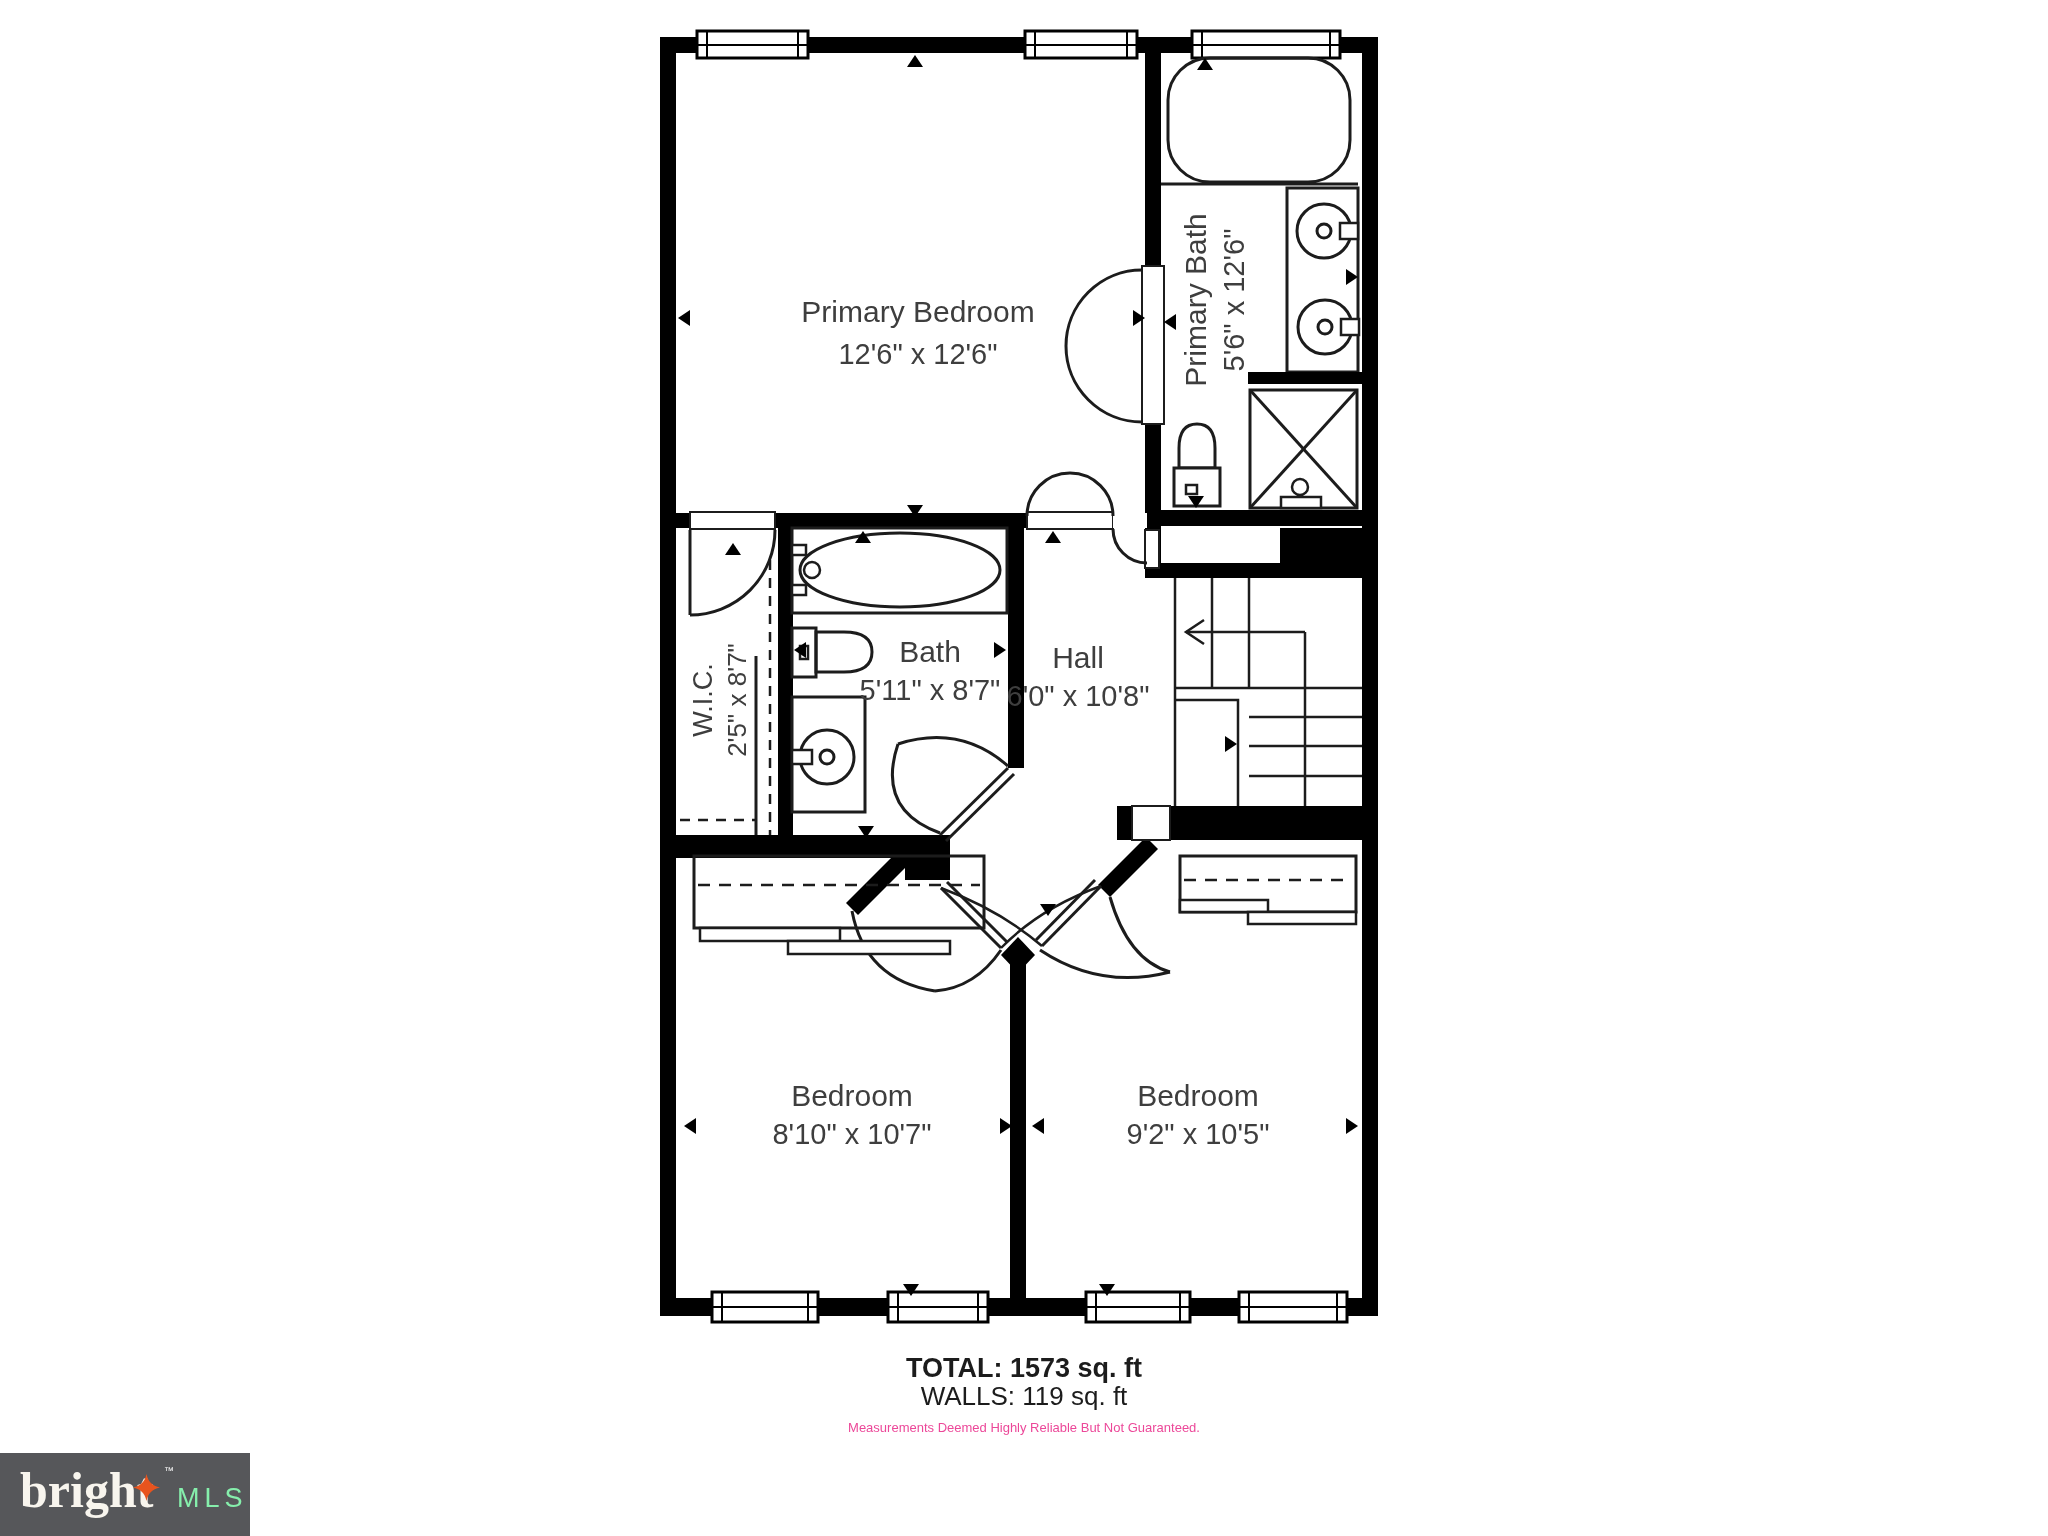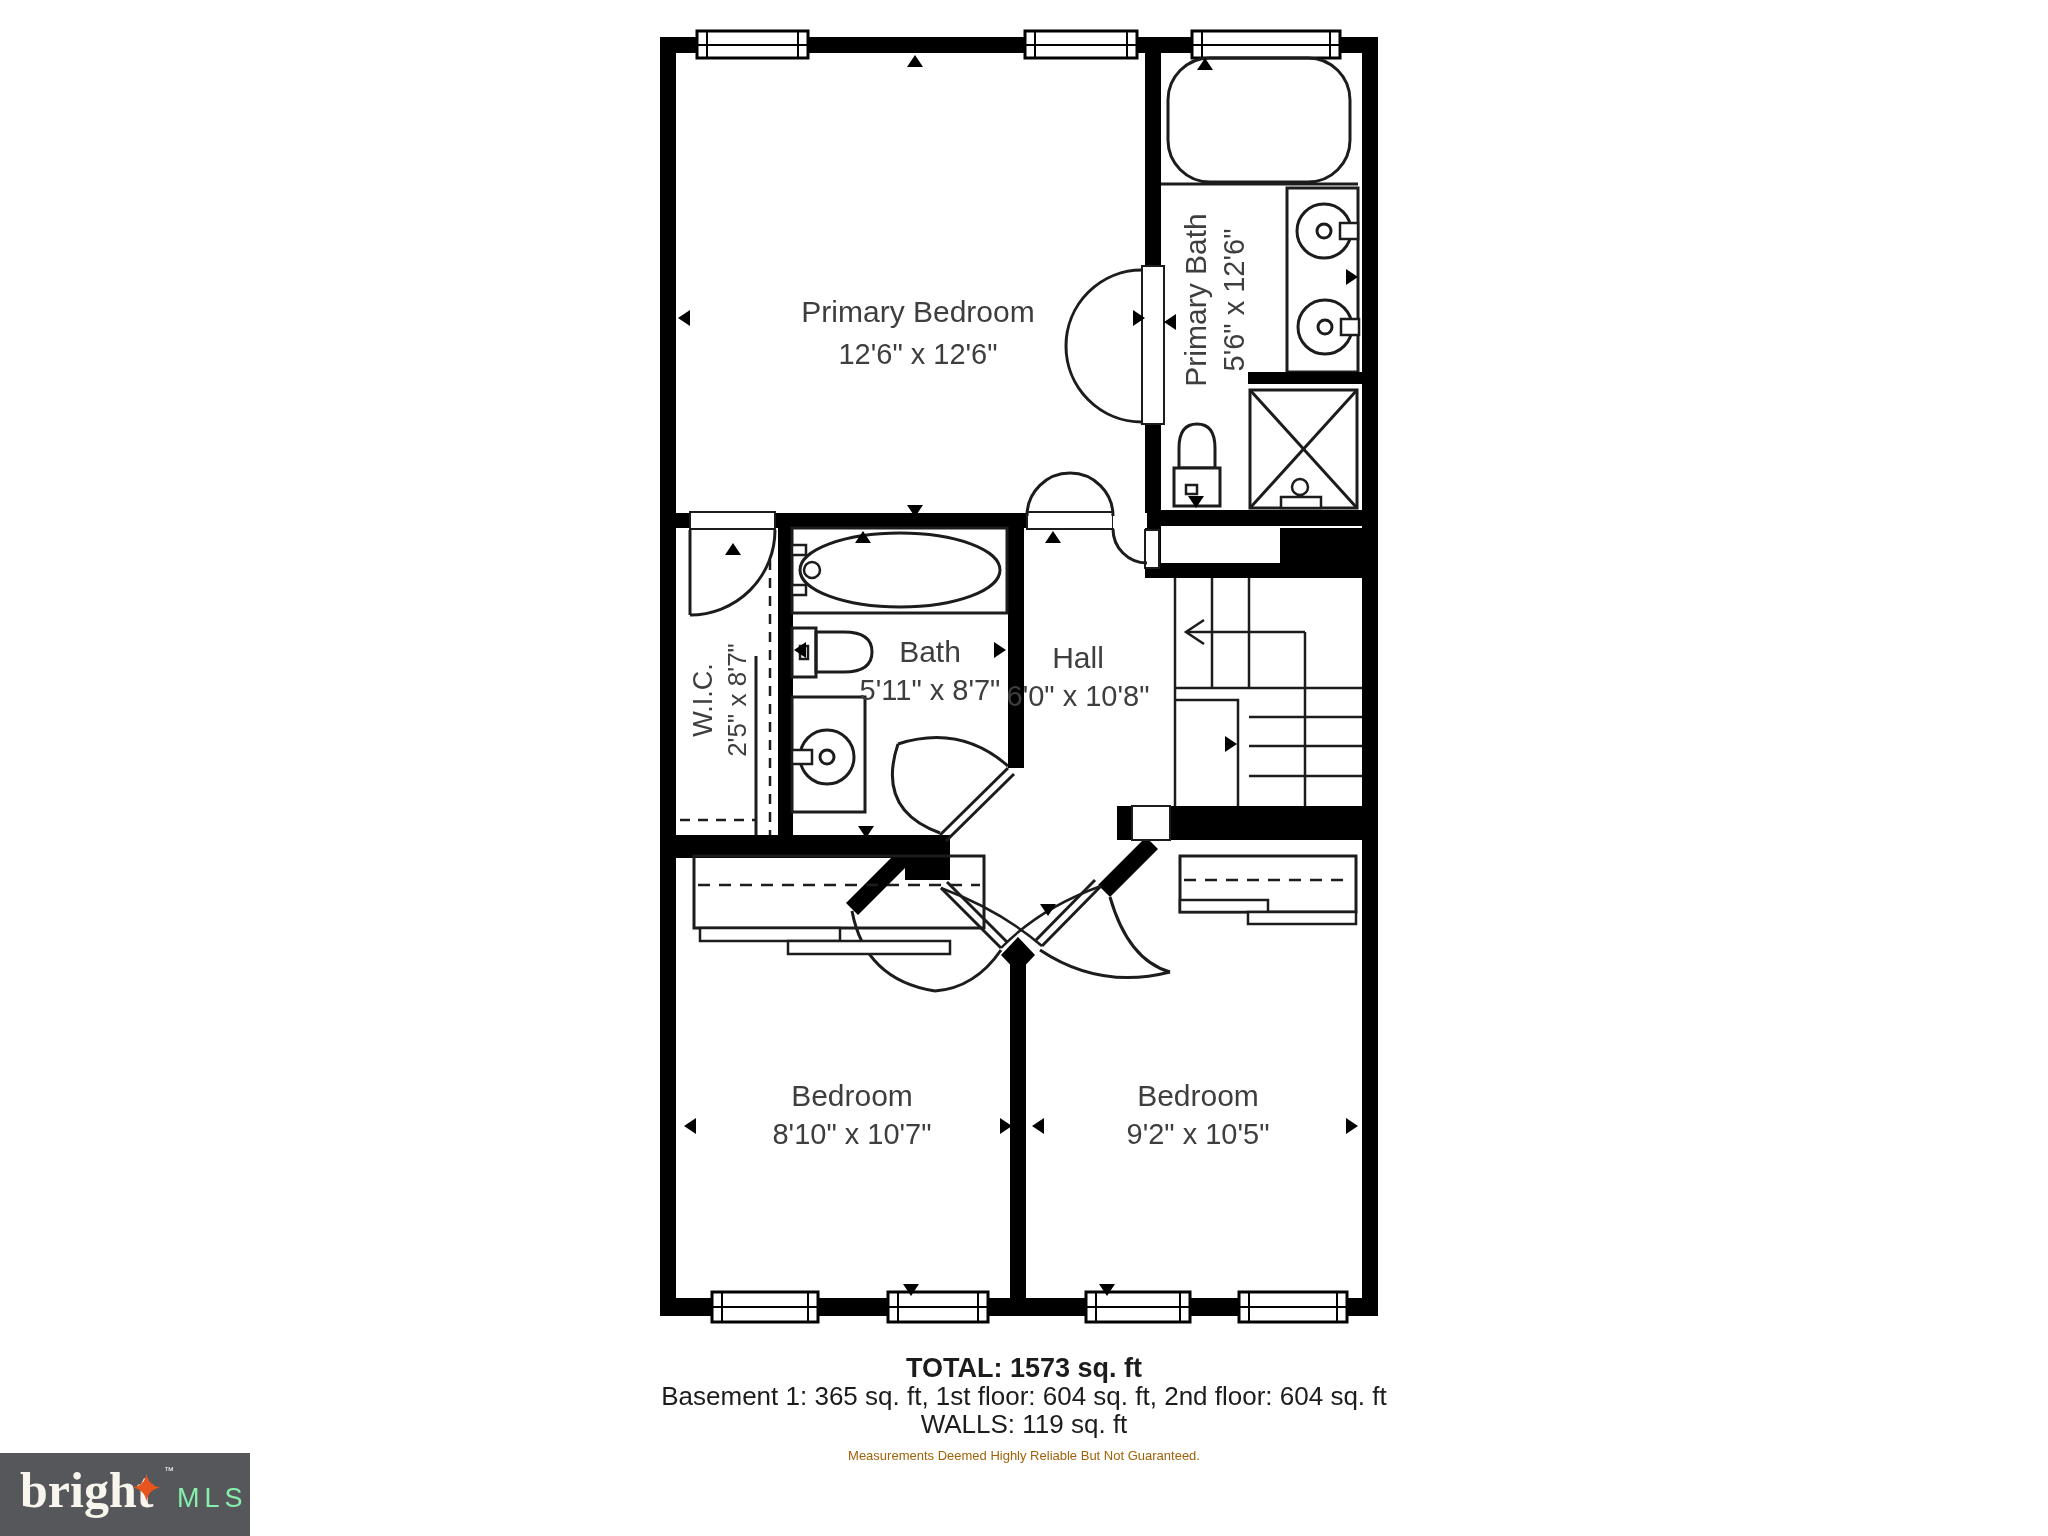--- a/index.html
+++ b/index.html
@@ -2,21 +2,21 @@
 <html><head>
 <meta charset="utf-8">
 <style>
   html,body{margin:0;padding:0;background:#ffffff;}
   body{width:2048px;height:1536px;position:relative;overflow:hidden;
        font-family:"Liberation Sans", sans-serif;}
   #plan{position:absolute;left:0;top:0;width:2048px;height:1536px;}
   .summary{position:absolute;left:0;top:1354px;width:2048px;text-align:center;
            color:#1c1c1c;font-size:26px;line-height:28px;}
   .summary .total{font-weight:bold;font-size:27px;}
-  .summary .disclaimer{font-size:13px;color:#a16207;margin-top:10px;line-height:16px;text-align:center;}
+  .summary .disclaimer{font-size:13px;color:#ec4899;margin-top:10px;line-height:16px;text-align:center;}
   .logo-box{position:absolute;left:0;top:1453px;width:250px;height:83px;background:#56575a;}
   .logo-brand{position:absolute;left:20px;top:8px;font-family:"Liberation Serif",serif;
               font-weight:bold;font-size:50px;color:#f8f5ee;letter-spacing:0px;}
   .logo-star{position:absolute;left:133px;top:21px;width:27px;height:27px;}
   .logo-tm{position:absolute;left:164px;top:12px;font-size:10px;color:#ffffff;}
   .logo-mls{position:absolute;left:177px;top:30px;font-size:27px;color:#86efac;
             letter-spacing:5px;font-family:"Liberation Sans",sans-serif;}
   svg text{fill:#3e3e3e;}
   .rn{font-size:30px;}
   .rd{font-size:29px;}
@@ -269,21 +269,20 @@
     </g>
     <g>
       <text class="rn" x="1198" y="1106">Bedroom</text>
       <text class="rd" x="1198" y="1144">9'2" x 10'5"</text>
     </g>
   </g>
 </svg>
 
 <div class="summary">
   <div class="total">TOTAL: 1573 sq. ft</div>
-  <div>Basement 1: 365 sq. ft, 1st floor: 604 sq. ft, 2nd floor: 604 sq. ft</div>
   <div>WALLS: 119 sq. ft</div>
   <div class="disclaimer">Measurements Deemed Highly Reliable But Not Guaranteed.</div>
 </div>
 
 <div class="logo-box">
   <span class="logo-brand">bright</span>
   <svg class="logo-star" viewBox="0 0 24 24">
     <path d="M12,0 C13.5,7 17,10.5 24,12 C17,13.5 13.5,17 12,24 C10.5,17 7,13.5 0,12 C7,10.5 10.5,7 12,0 Z" fill="#e8541e"></path>
   </svg>
   <span class="logo-tm">™</span>

